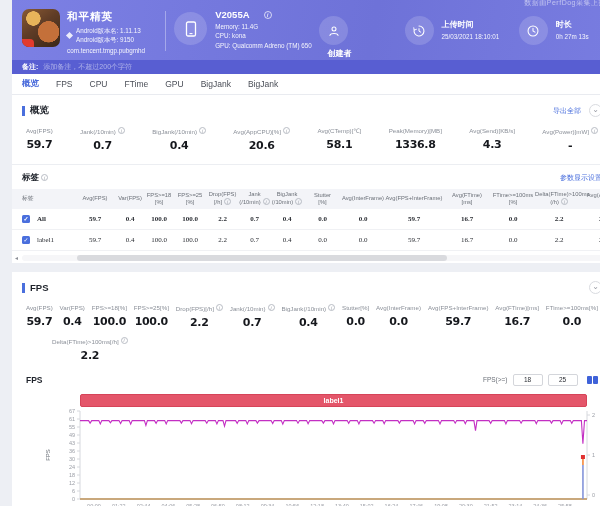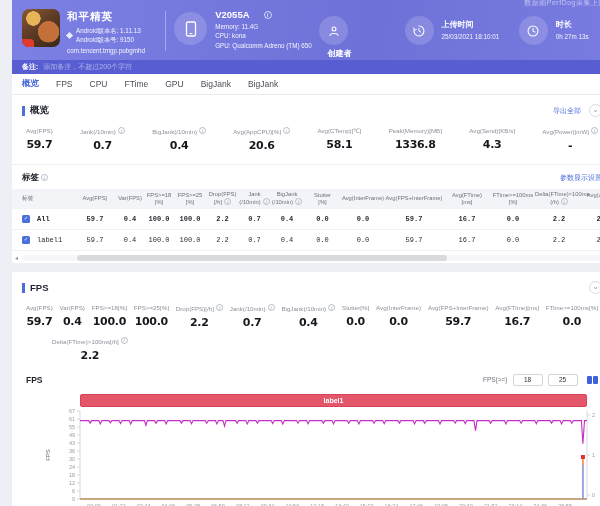--- a/index.html
+++ b/index.html
@@ -63,21 +63,21 @@
   .info { display:inline-flex; width:7px; height:7px; border-radius:50%; border:1px solid #b8bcc4; color:#a0a4ac; font-size:5px; align-items:center; justify-content:center; margin-left:2px; vertical-align:1px; font-style:italic; }
   .hdiv { height:1px; background:#eceef2; margin:12px 0 0 0; }
 
   
   .labels-head { display:flex; align-items:center; padding:7px 10px 5px 10px; }
   .labels-title { font-size:8.5px; font-weight:bold; color:#1f232b; }
   .table { width:612px; }
   .t-head { display:flex; background:#f3f4f8; align-items:center; height:20px; }
   .t-cell { font-size:5.8px; color:#6b7078; text-align:center; line-height:1.25; flex:0 0 auto; }
   .t-row { display:flex; align-items:center; height:21px; border-bottom:1px solid #f0f1f4; }
-  .t-row .t-cell { font-size:7px; color:#2a2d33; font-family:Liberation Mono, monospace;align-items:center; }
+  .t-row .t-cell { font-size:7px; color:#2a2d33; font-family:Liberation Serif, serif;align-items:center; }
   .t-row.bold .t-cell { font-weight:bold; }
   .name-cell { display:flex; align-items:center; text-align:left !important; padding-left:10px; gap:7px; }
   .checkbox { width:8px; height:8px; background:#4a6fdd; border-radius:1.5px; color:#fff; font-size:6px; line-height:8px; text-align:center; flex:0 0 8px; }
   .scrollbar { position:relative; height:6px; margin:4px 10px 6px 10px; background:#f6f6f8; border-radius:3px; }
   .scroll-thumb { position:absolute; left:55px; top:0; width:370px; height:6px; background:#d9dade; border-radius:3px; }
   .scroll-arrow { position:absolute; top:-1px; font-size:6px; color:#8d9097; }
 
   .gap { height:9px; background:#edeff4; }
 
   

